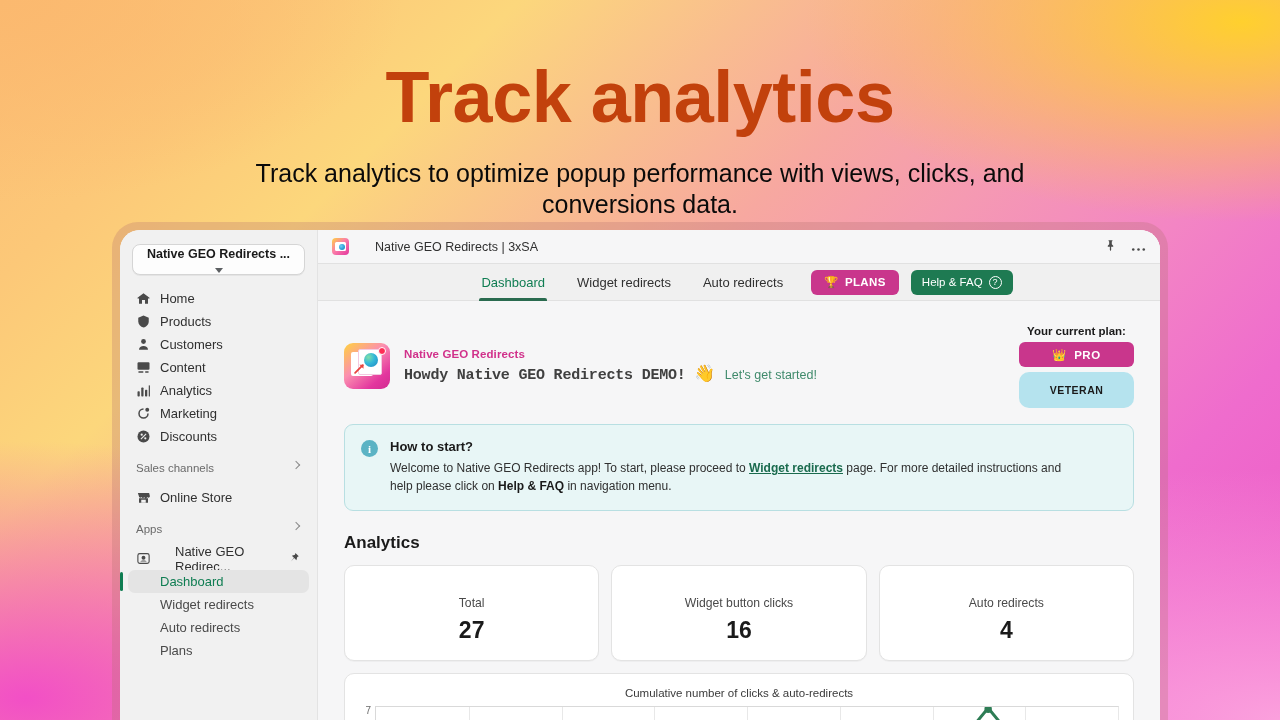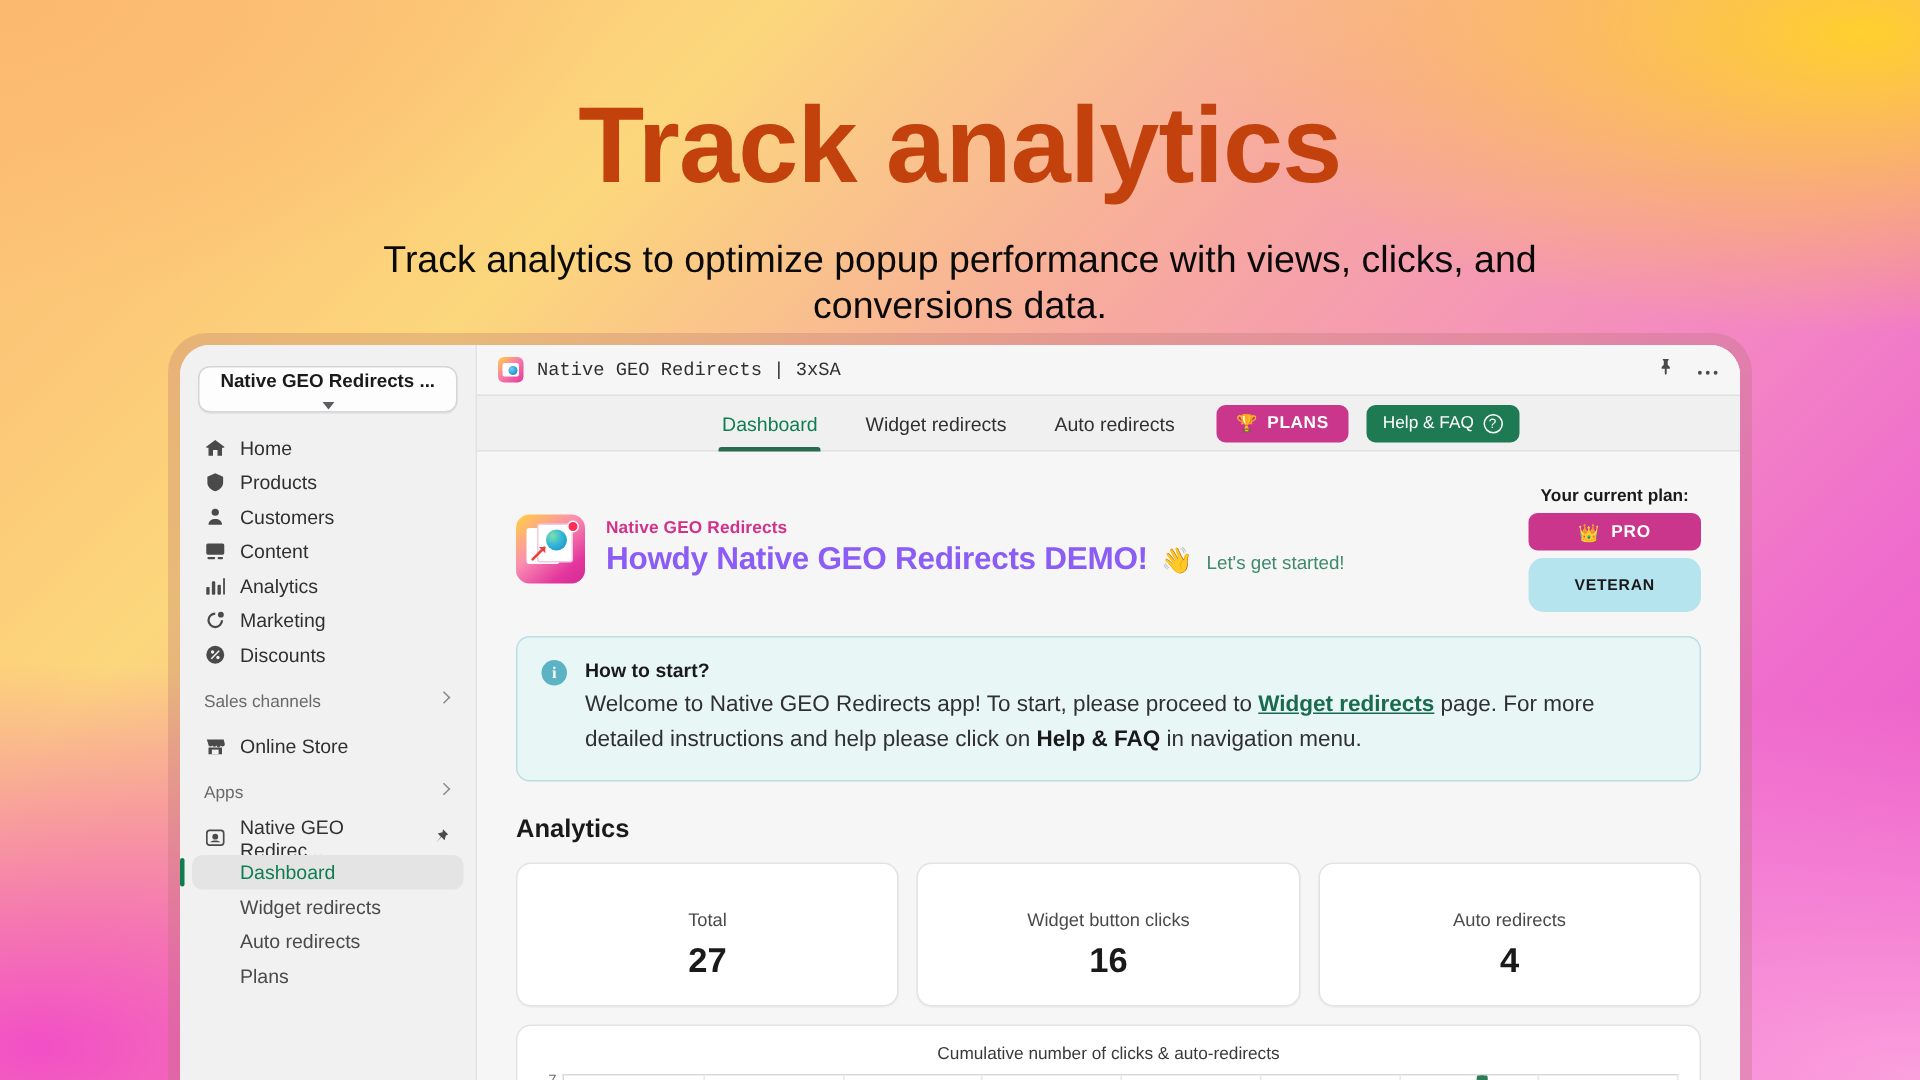--- a/index.html
+++ b/index.html
@@ -155,21 +155,21 @@
     width: 6px; height: 6px;
     border-right: 1.4px solid #8a8a8a;
     border-top: 1.4px solid #8a8a8a;
     transform: rotate(45deg);
     margin-right: 2px;
   }
 
   .app-row {
     display: flex;
     align-items: center;
-    gap: 9px;
+    gap: 24px;
     height: 23px;
     padding: 0 8px;
     border-radius: 7px;
     cursor: pointer;
     font-size: 13px;
   }
   .app-row .pin { margin-left: auto; }
   .sub-item {
     height: 23px;
     display: flex;
@@ -204,22 +204,21 @@
     background: #f6f6f7;
     min-width: 0;
   }
 
   #topbar {
     height: 33px;
     display: flex;
     align-items: center;
     padding: 0 14px;
     background: #f6f6f7;
-    gap: 9px;
-    font-family: Liberation Mono, monospace;
+    gap: 26px;
   }
   #topbar-title { font-size: 12.5px; color: #303030; }
   .topbar-right {
     margin-left: auto;
     display: flex;
     align-items: center;
     gap: 14px;
     color: #4a4a4a;
   }
 
@@ -370,24 +369,25 @@
     color: #d1318b;
     letter-spacing: 0.1px;
   }
   .howdy-line {
     display: flex;
     align-items: baseline;
     gap: 9px;
     margin-top: 3px;
   }
   #howdy-text {
-    font-size: 21px;
-    font-weight: bold;
-    color: #8b5cf6;
+    font-size: 15px;
+    font-weight: bold;
+    color: #404040;
     letter-spacing: -0.2px;
+    font-family: Liberation Mono, monospace;
   }
   #wave { font-size: 17px; }
   #lets-get-started {
     font-size: 12.5px;
     color: #3f8a6b;
   }
 
   .plan-box {
     margin-left: auto;
     text-align: center;
@@ -451,21 +451,21 @@
     display: flex; align-items: center; justify-content: center;
     margin-top: 1px;
   }
   #info-title {
     font-size: 13px;
     font-weight: bold;
     color: #1a1a1a;
     margin-bottom: 5px;
   }
   #info-body {
-    font-size: 15px;
+    font-size: 12px;
     line-height: 1.52;
     color: #303030;
     max-width: 680px;
   }
   #info-body a {
     color: #1a6b4e;
     font-weight: bold;
     text-decoration: underline;
   }
   #info-body b { font-weight: bold; color: #1a1a1a; }

